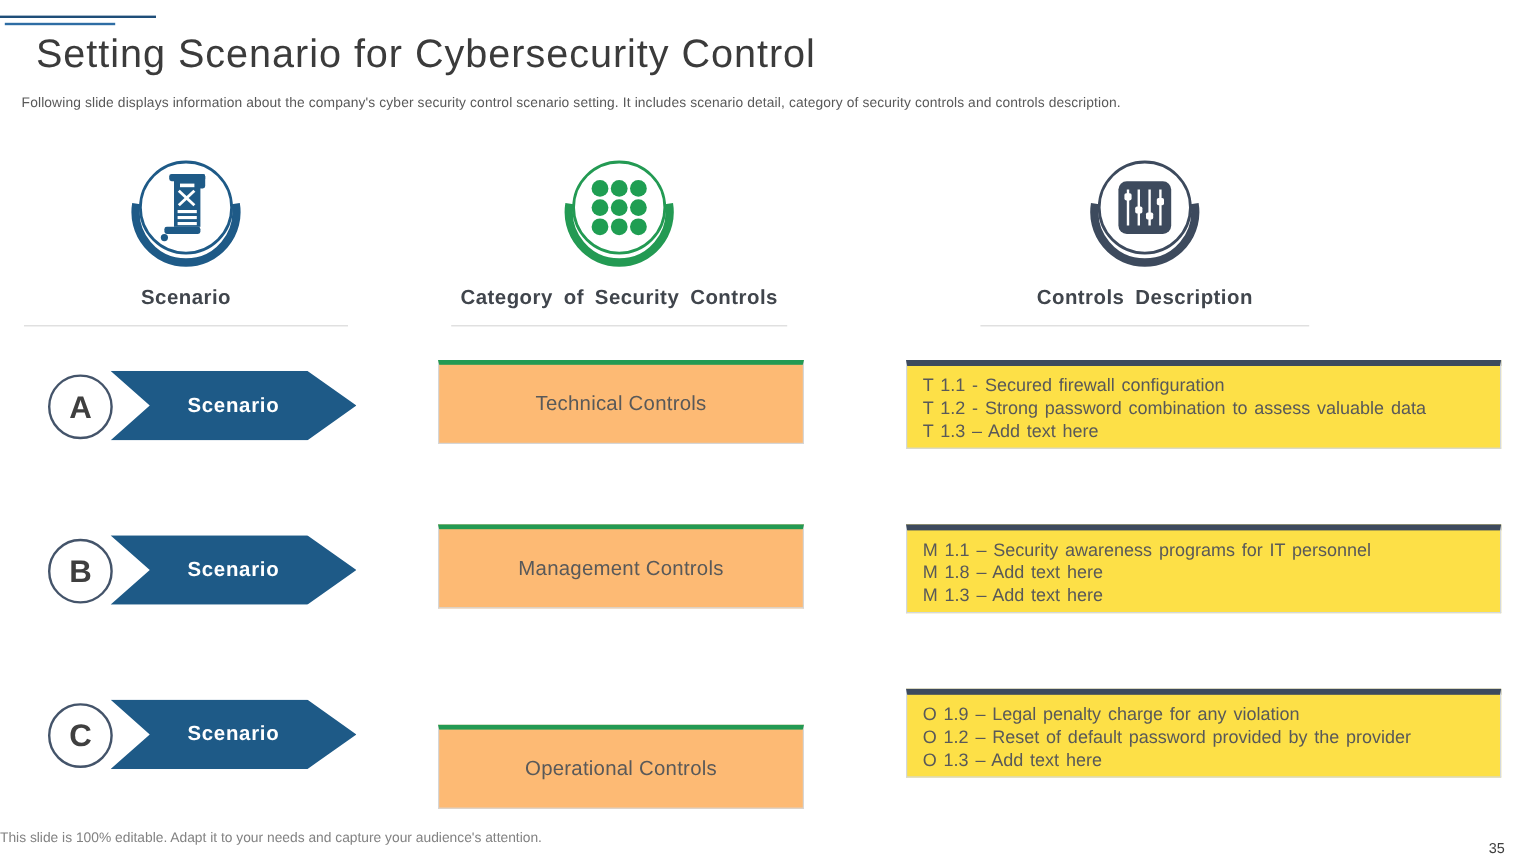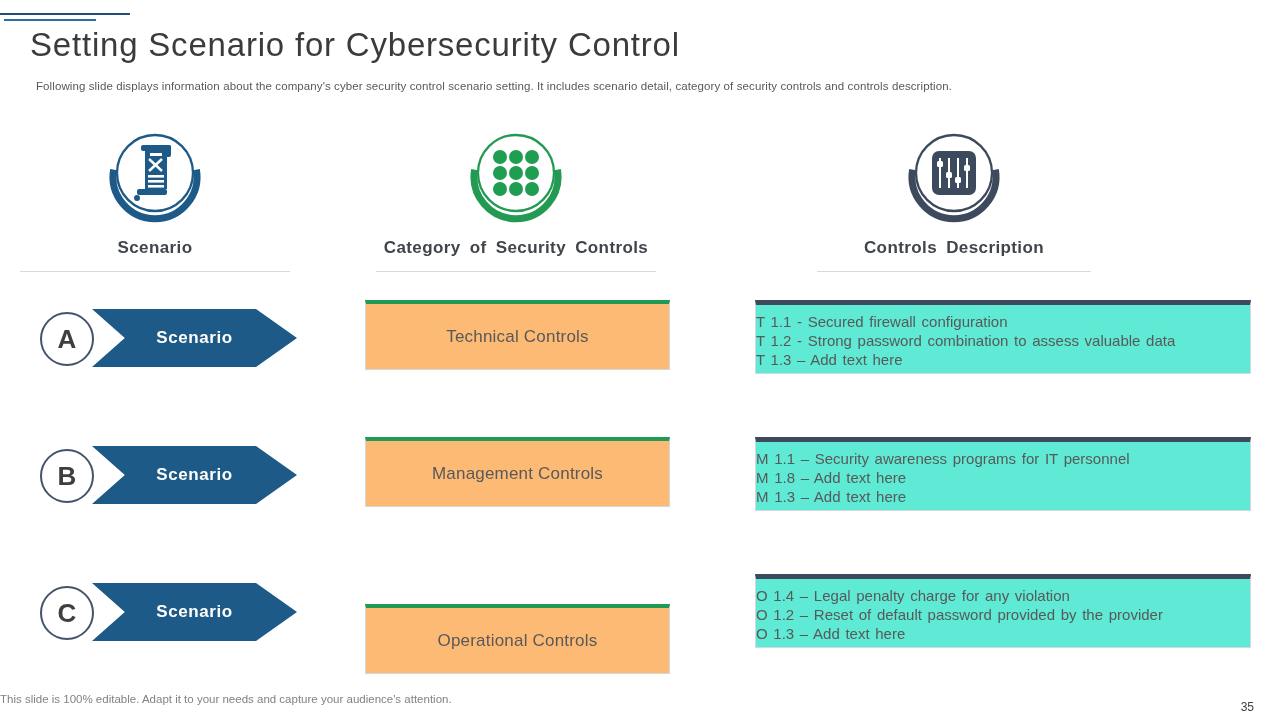--- a/index.html
+++ b/index.html
@@ -9,21 +9,21 @@
   }
   
   .decor-a{position:absolute;left:0;top:13px;width:130px;height:2px;background:#1f4e79;}
   .decor-b{position:absolute;left:4px;top:19px;width:92px;height:2px;background:#2e6da4;}
 
   .title{
     position:absolute;left:30px;top:26px;font-size:33px;color:#3b3b3b;
     letter-spacing:0.8px;font-weight:400;white-space:nowrap;
   }
   .subtitle{
-    position:absolute;left:36px;top:80px;font-size:11.5px;color:#595959;
+    position:absolute;left:18px;top:80px;font-size:11.5px;color:#595959;
     letter-spacing:0.1px;white-space:nowrap;
   }
 
   
   .hcol{position:absolute;top:131px;height:141px;text-align:center;}
   .hcol-1{left:20px;width:270px;}
   .hcol-2{left:376px;width:280px;}
   .hcol-3{left:817px;width:274px;}
   .hcol .icon-wrap{width:100px;height:100px;margin:0 auto;}
   .hcol .hlabel{
@@ -46,22 +46,22 @@
     color:#ffffff;font-weight:bold;font-size:17px;letter-spacing:0.6px;
   }
   .cat-box{
     position:absolute;left:365px;width:305px;height:70px;box-sizing:border-box;
     background:#fdba74;border:1px solid #d6d6d6;border-top:4px solid #239a53;
     display:flex;align-items:center;justify-content:center;
     font-size:17px;color:#595959;letter-spacing:0.2px;
   }
   .desc-box{
     position:absolute;left:755px;width:496px;height:74px;box-sizing:border-box;
-    background:#5eead4;border:1px solid #d2d8de;border-top:5px solid #3d4a5d;
-    padding:7px 8px 0 0;font-size:15px;line-height:19px;color:#595959;
+    background:#fde047;border:1px solid #d2d8de;border-top:5px solid #3d4a5d;
+    padding:7px 8px 0 13px;font-size:15px;line-height:19px;color:#595959;
     word-spacing:1.5px;
   }
   .row-a .letter-circle{top:312px;} .row-a .arrow{top:309px;} .row-a .cat-box{top:300px;} .row-a .desc-box{top:300px;}
   .row-b .letter-circle{top:449px;} .row-b .arrow{top:446px;} .row-b .cat-box{top:437px;} .row-b .desc-box{top:437px;}
   .row-c .letter-circle{top:586px;} .row-c .arrow{top:583px;} .row-c .cat-box{top:604px;} .row-c .desc-box{top:574px;}
 
   .footer-note{
     position:absolute;left:0;top:693px;width:1280px;
     font-size:11.5px;color:#828282;
   }
@@ -170,21 +170,21 @@
       <div>M 1.8 – Add text here</div>
       <div>M 1.3 – Add text here</div>
     </div>
   </div>
 
   <div class="row-c">
     <div class="letter-circle">C</div>
     <div class="arrow">Scenario</div>
     <div class="cat-box">Operational Controls</div>
     <div class="desc-box">
-      <div>O 1.4 – Legal penalty charge for any violation</div>
+      <div>O 1.9 – Legal penalty charge for any violation</div>
       <div>O 1.2 – Reset of default password provided by the provider</div>
       <div>O 1.3 – Add text here</div>
     </div>
   </div>
 
   <div class="footer-note">This slide is 100% editable. Adapt it to your needs and capture your audience's attention.</div>
   <div class="page-number">35</div>
 
 </div>
 

